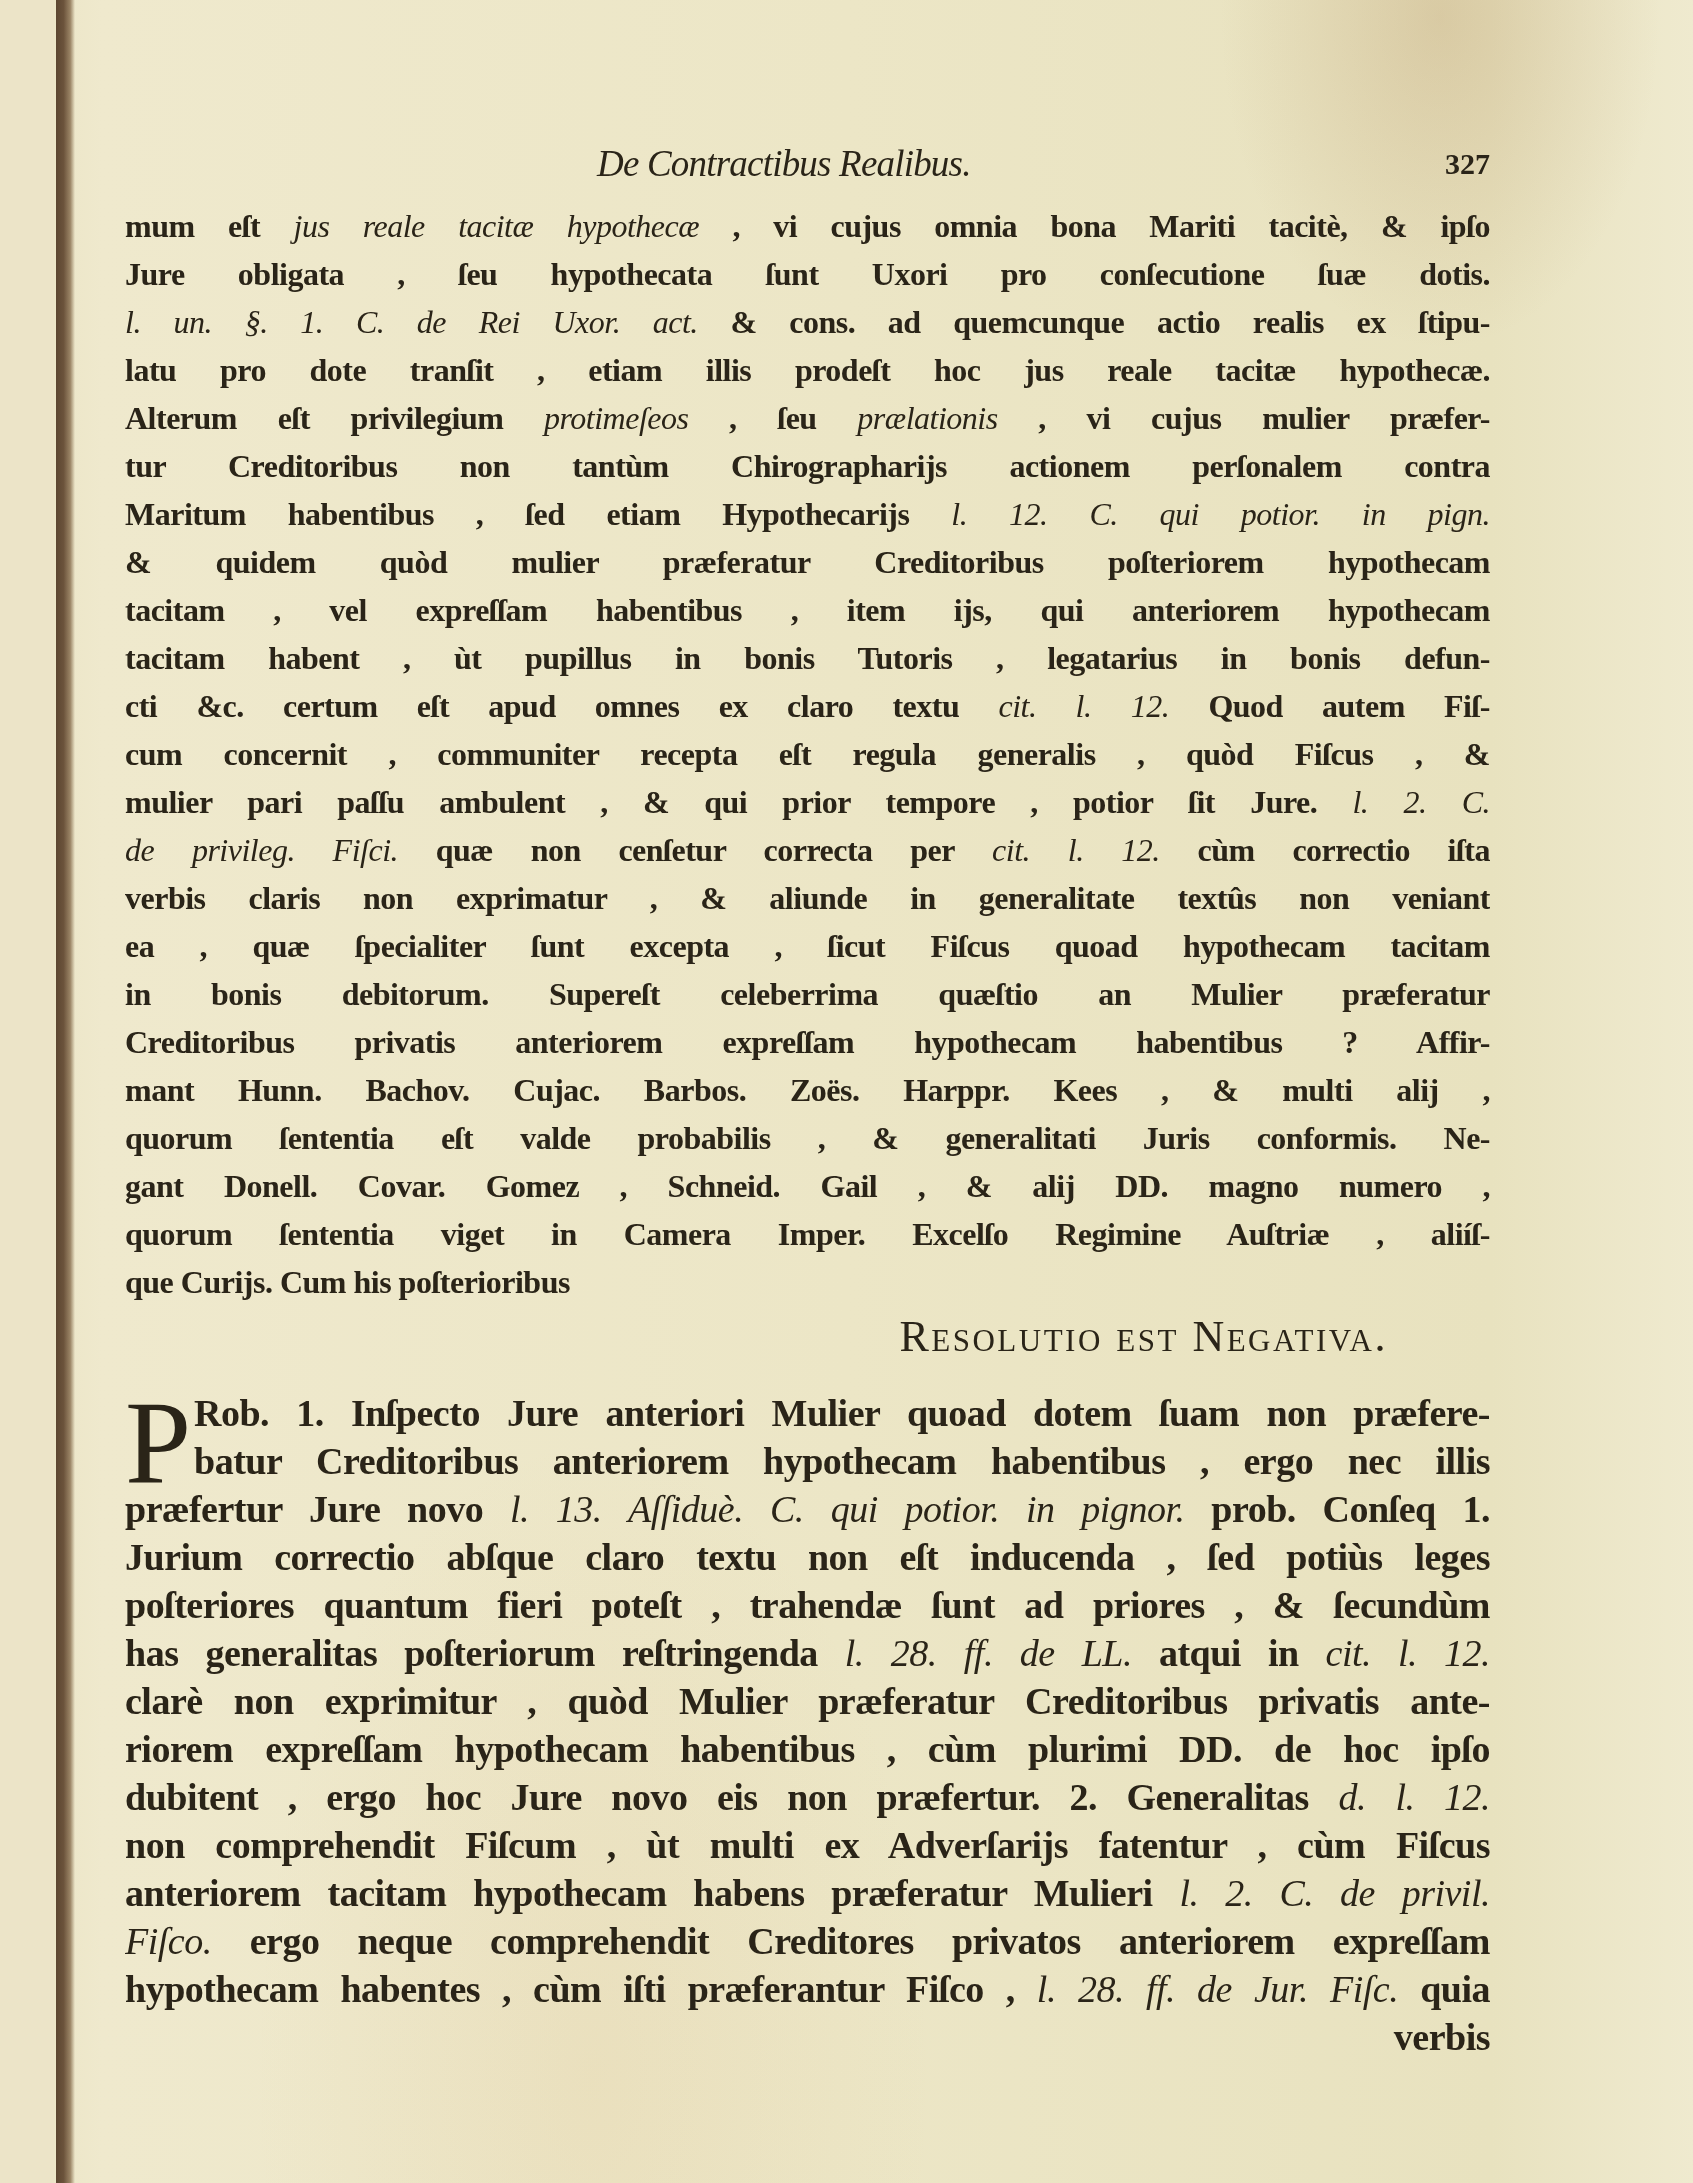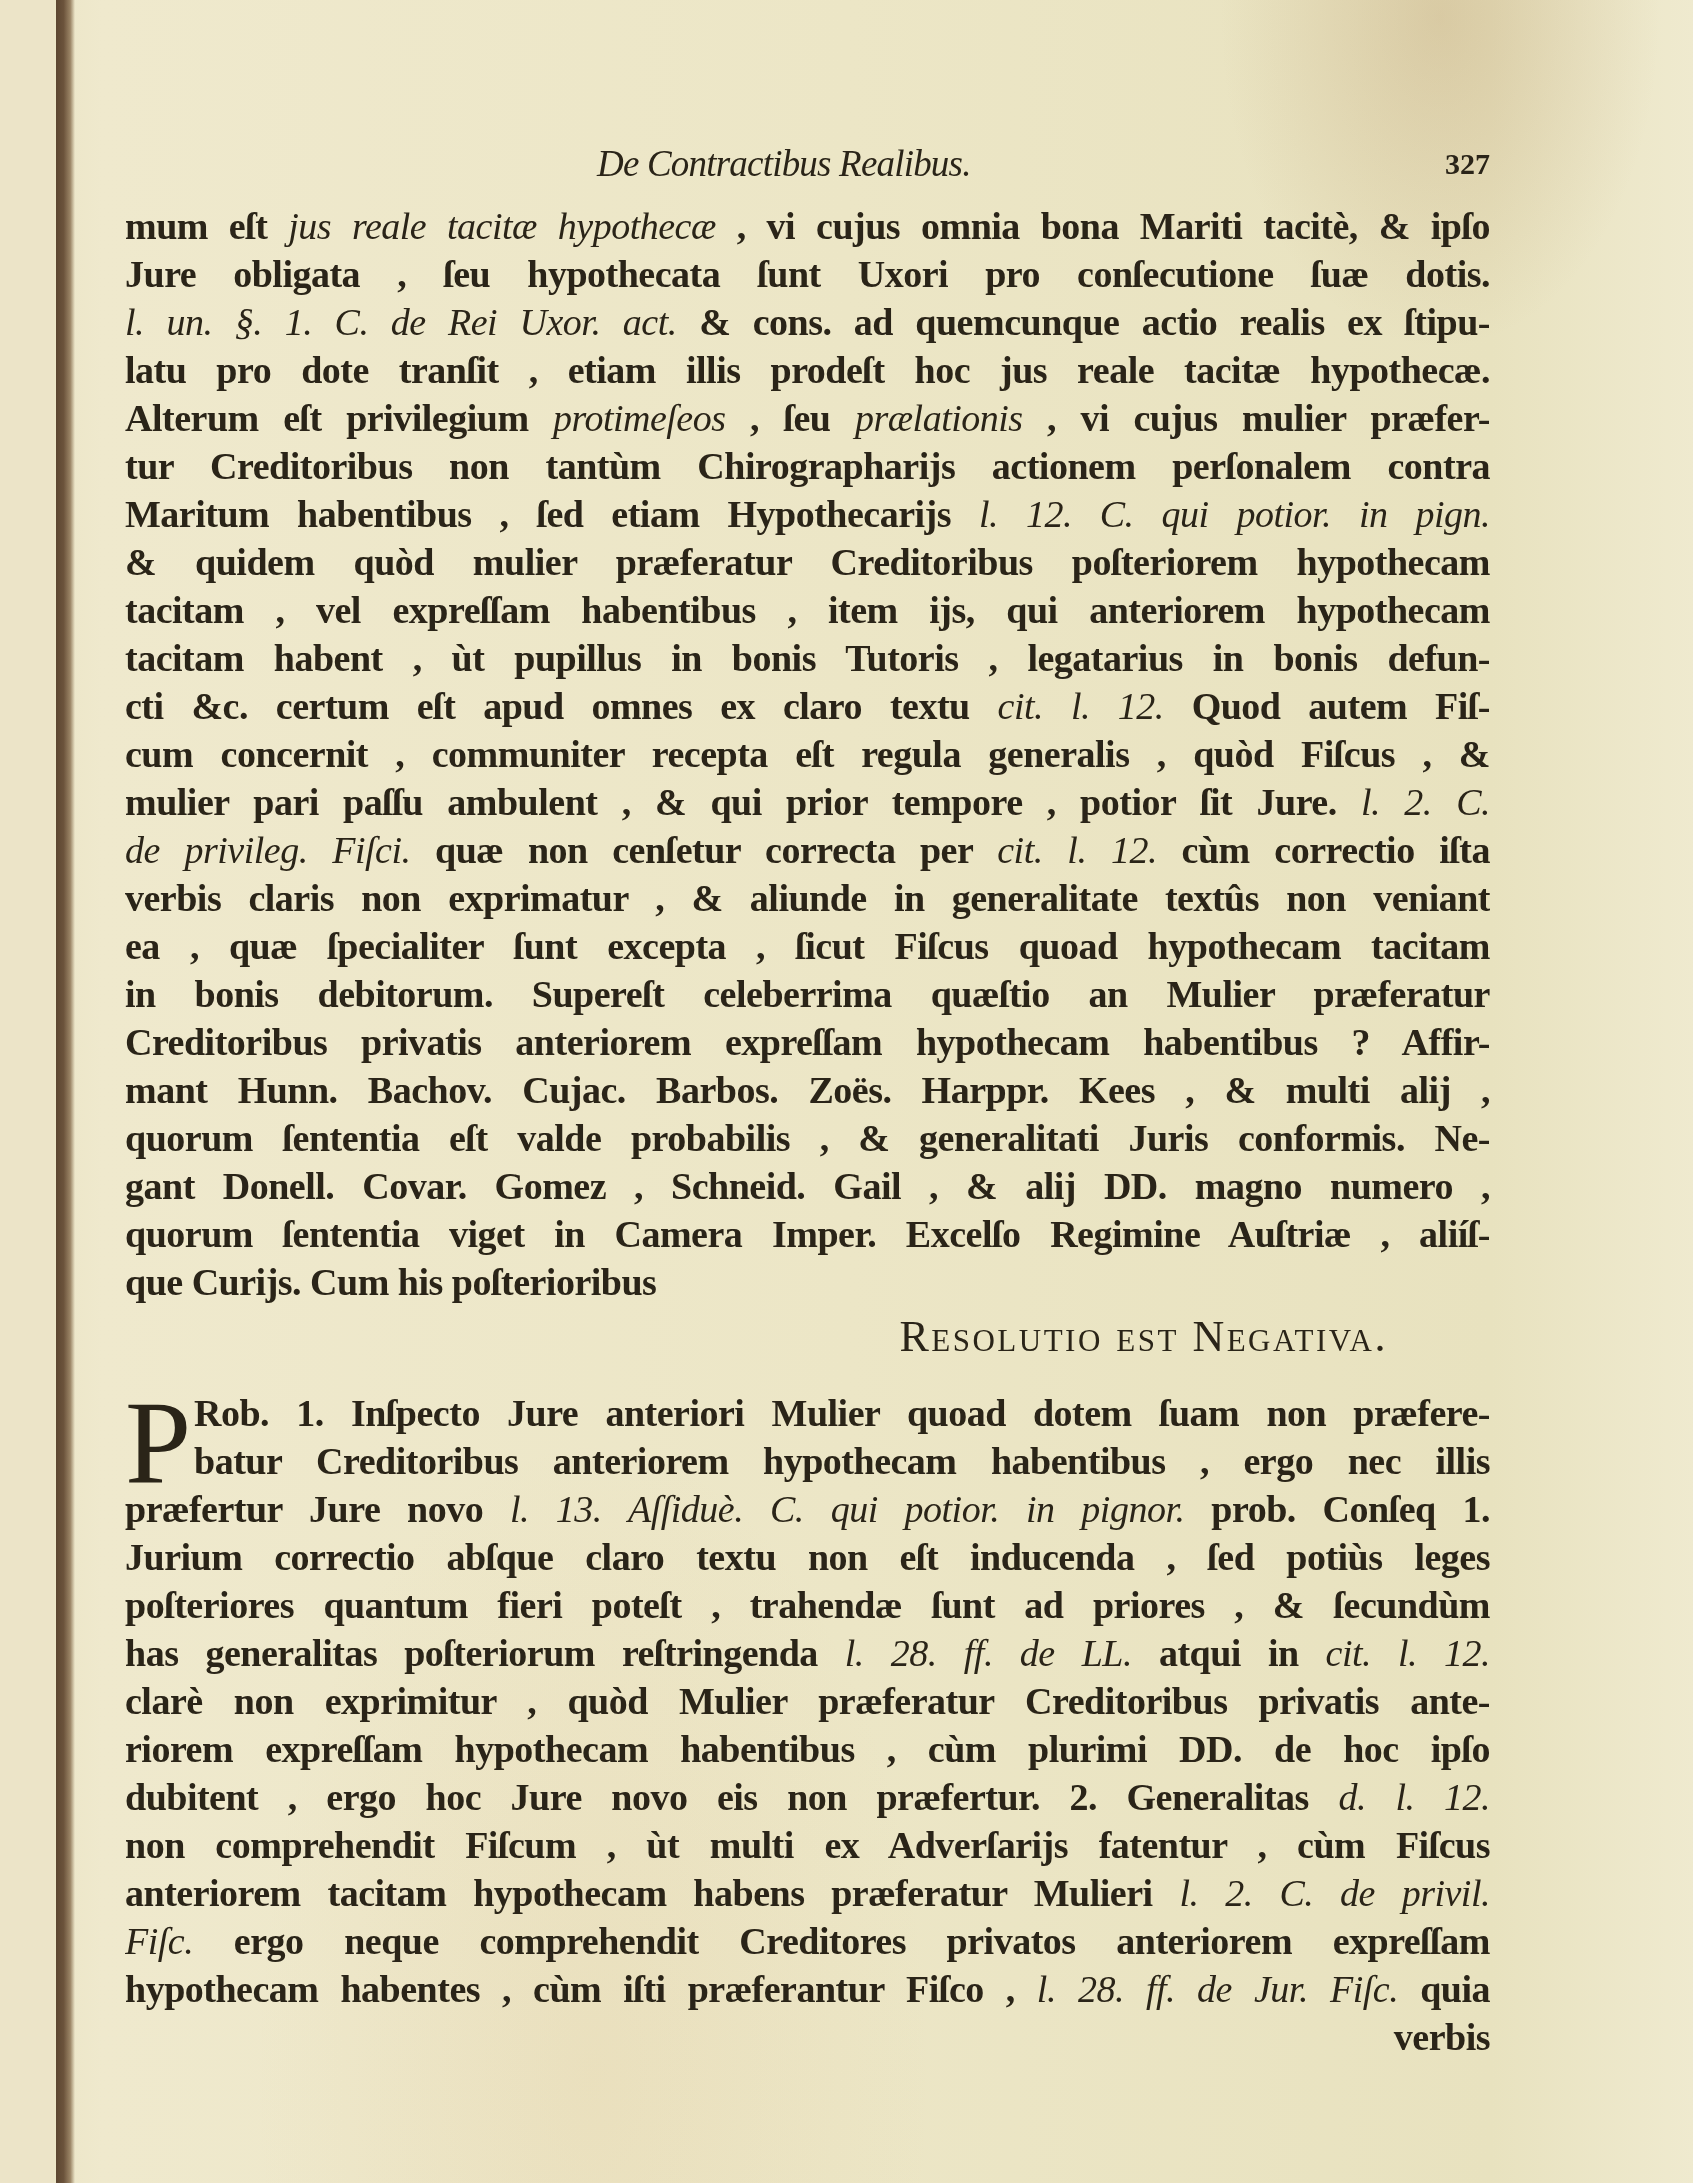--- a/index.html
+++ b/index.html
@@ -31,21 +31,21 @@
   .running-title {
     position: absolute; left: 470px; top: 0;
     font-style: italic; font-size: 37px; letter-spacing: -0.8px;
   }
   .page-number {
     position: absolute; right: 0; top: 5.1px;
     font-size: 30px; font-weight: bold;
   }
   .body-text {
     position: absolute; left: 125px; top: 202px; width: 1365px;
-    font-size: 38px; line-height: 48px;
+    font-size: 32px; line-height: 48px;
     font-weight: bold;
     text-align: justify; text-align-last: justify;
     letter-spacing: -0.5px;
   }
   .line { display: block; white-space: nowrap; overflow: hidden; text-align-last: justify; text-align: justify; }
   .line.last { text-align-last: left; }
   .line.right { text-align: right; text-align-last: right; }
   .it { font-style: italic; font-weight: normal; }
   .heading {
     position: absolute; left: 0; width: 1365px; top: 1314px;
@@ -110,19 +110,19 @@
       <span class="line indent"><span>batur Creditoribus anteriorem hypothecam habentibus , ergo nec illis</span></span>
       <span class="line"><span>præfertur Jure novo </span><span class="it">l. 13. Aſſiduè. C. qui potior. in pignor.</span><span>  prob. Conſeq  1.</span></span>
       <span class="line"><span>Jurium correctio abſque claro textu non eſt inducenda , ſed potiùs leges</span></span>
       <span class="line"><span>poſteriores quantum fieri poteſt , trahendæ ſunt ad priores , &amp; ſecundùm</span></span>
       <span class="line"><span>has generalitas poſteriorum reſtringenda </span><span class="it">l. 28. ff. de LL.</span><span>  atqui in </span><span class="it">cit. l. 12.</span></span>
       <span class="line"><span>clarè non exprimitur , quòd Mulier præferatur Creditoribus privatis ante-</span></span>
       <span class="line"><span>riorem expreſſam hypothecam habentibus , cùm plurimi DD. de hoc ipſo</span></span>
       <span class="line"><span>dubitent , ergo hoc Jure novo eis non præfertur.     2. Generalitas </span><span class="it">d. l. 12.</span></span>
       <span class="line"><span>non comprehendit Fiſcum , ùt multi ex Adverſarijs fatentur , cùm Fiſcus</span></span>
       <span class="line"><span>anteriorem tacitam hypothecam habens præferatur Mulieri </span><span class="it">l. 2. C. de privil.</span></span>
-      <span class="line"><span class="it">Fiſc.</span><span> ergo neque comprehendit Creditores privatos anteriorem expreſſam</span></span>
+      <span class="line"><span class="it">Fiſco.</span><span> ergo neque comprehendit Creditores privatos anteriorem expreſſam</span></span>
       <span class="line"><span>hypothecam habentes , cùm iſti præferantur Fiſco , </span><span class="it">l. 28. ff. de Jur. Fiſc.</span><span> quia</span></span>
       <span class="line right"><span>verbis</span></span>
     </div>
 <div class="heading" style="position: absolute; left: 125px; top: 1311px;">Resolutio est Negativa.</div>
   </div>
 
 
 </body></html>

